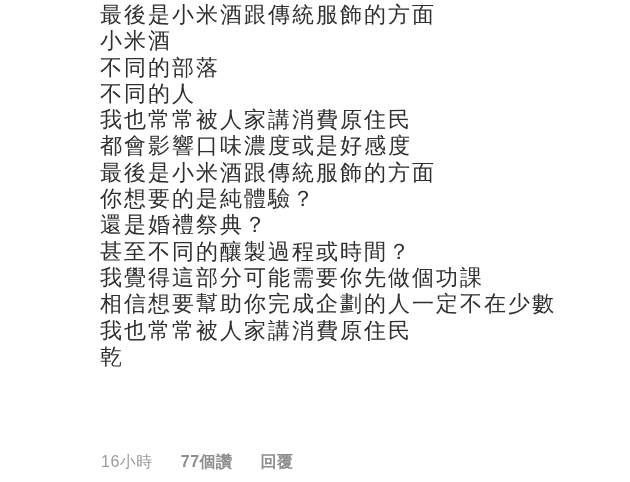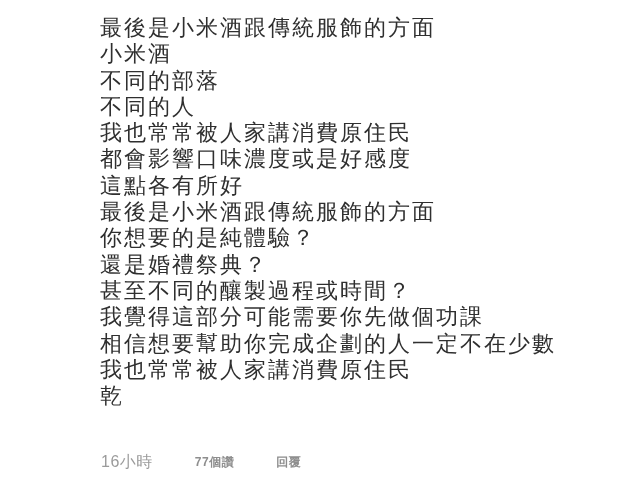--- a/index.html
+++ b/index.html
@@ -18,63 +18,61 @@
   .comment-text {
     position: absolute;
     left: 100px;
     top: 2px;
     font-size: 22px;
     line-height: 26.3px;
     letter-spacing: 2px;
     font-weight: 400;
     color: #2f2f2f;
     white-space: nowrap;
-    margin-top: 13px;
   }
   .comment-line {
     height: 26.3px;
   }
   .comment-footer {
     position: absolute;
     left: 101px;
     top: 451px;
     display: flex;
-    align-items: center;
-    gap: 42px;
+    align-items: flex-end;
+    gap: 28px;
     font-size: 16px;
     line-height: 22px;
     letter-spacing: 0.5px;
     color: #9b9b9b;
     white-space: nowrap;
   }
   .footer-strong {
     font-weight: 700;
     color: #8e8e8e;
     background: none;
     border: none;
     padding: 0;
-    font-size: 12px;
+    font-size: 16px;
     letter-spacing: 0.5px;
     font-family: inherit;
     cursor: pointer;
   }
 </style>
 </head>
 <body>
 
 <div class="screen">
 
   <div class="comment-text">
     <div class="comment-line">最後是小米酒跟傳統服飾的方面</div>
     <div class="comment-line">小米酒</div>
     <div class="comment-line">不同的部落</div>
     <div class="comment-line">不同的人</div>
     <div class="comment-line">我也常常被人家講消費原住民</div>
     <div class="comment-line">都會影響口味濃度或是好感度</div>
-    <div class="comment-line">這點各有所好</div>
     <div class="comment-line">最後是小米酒跟傳統服飾的方面</div>
     <div class="comment-line">你想要的是純體驗？</div>
     <div class="comment-line">還是婚禮祭典？</div>
     <div class="comment-line">甚至不同的釀製過程或時間？</div>
     <div class="comment-line">我覺得這部分可能需要你先做個功課</div>
     <div class="comment-line">相信想要幫助你完成企劃的人一定不在少數</div>
     <div class="comment-line">我也常常被人家講消費原住民</div>
     <div class="comment-line">乾</div>
   </div>
 

